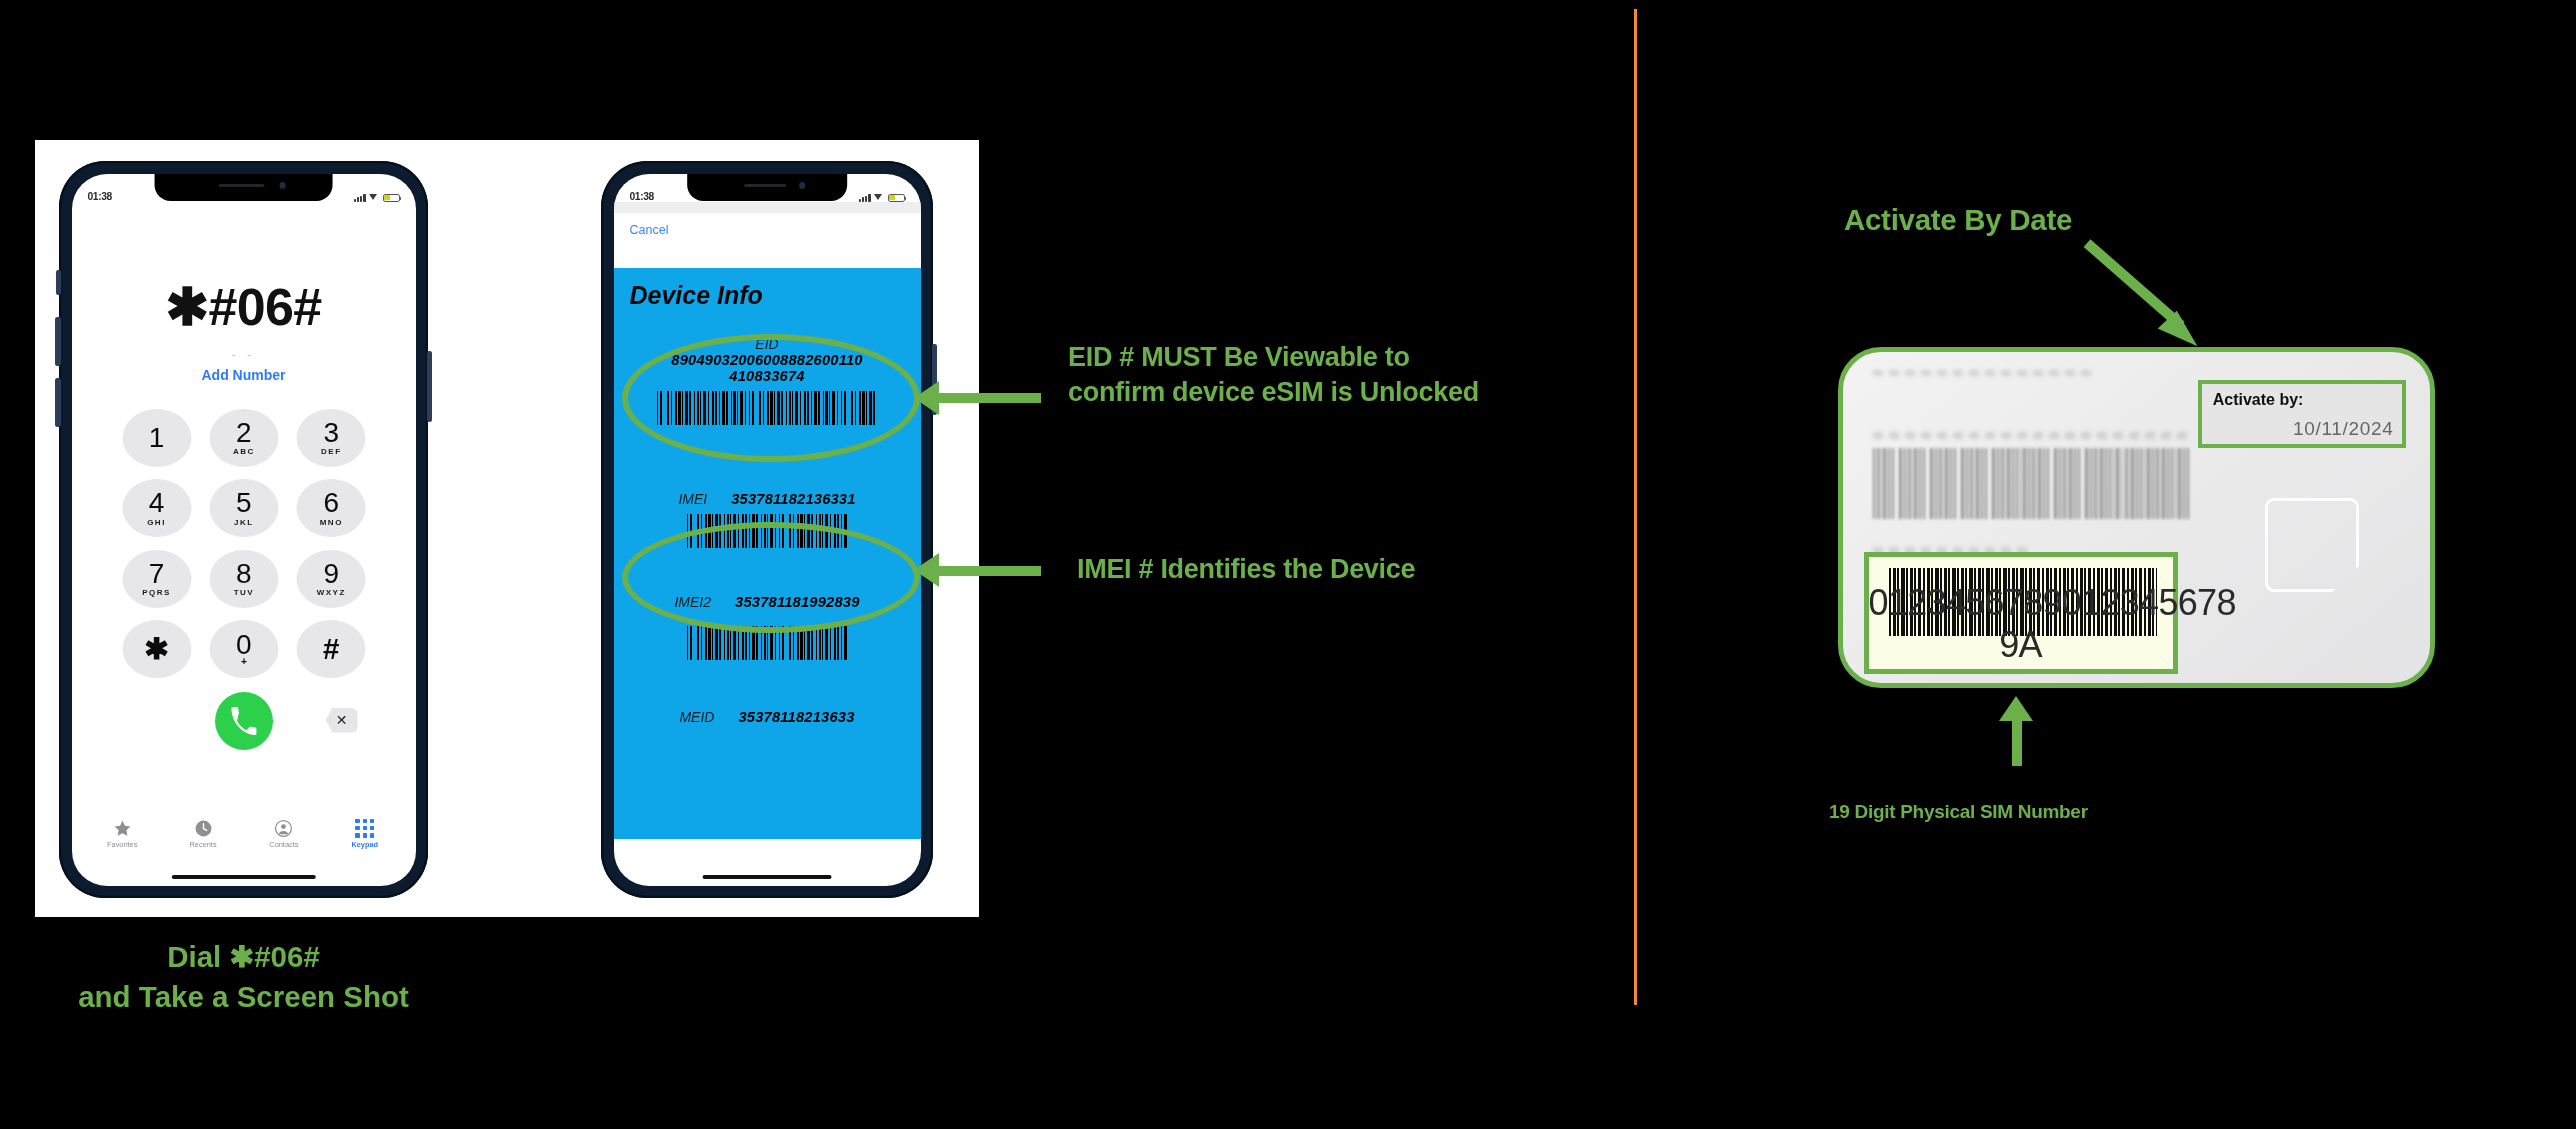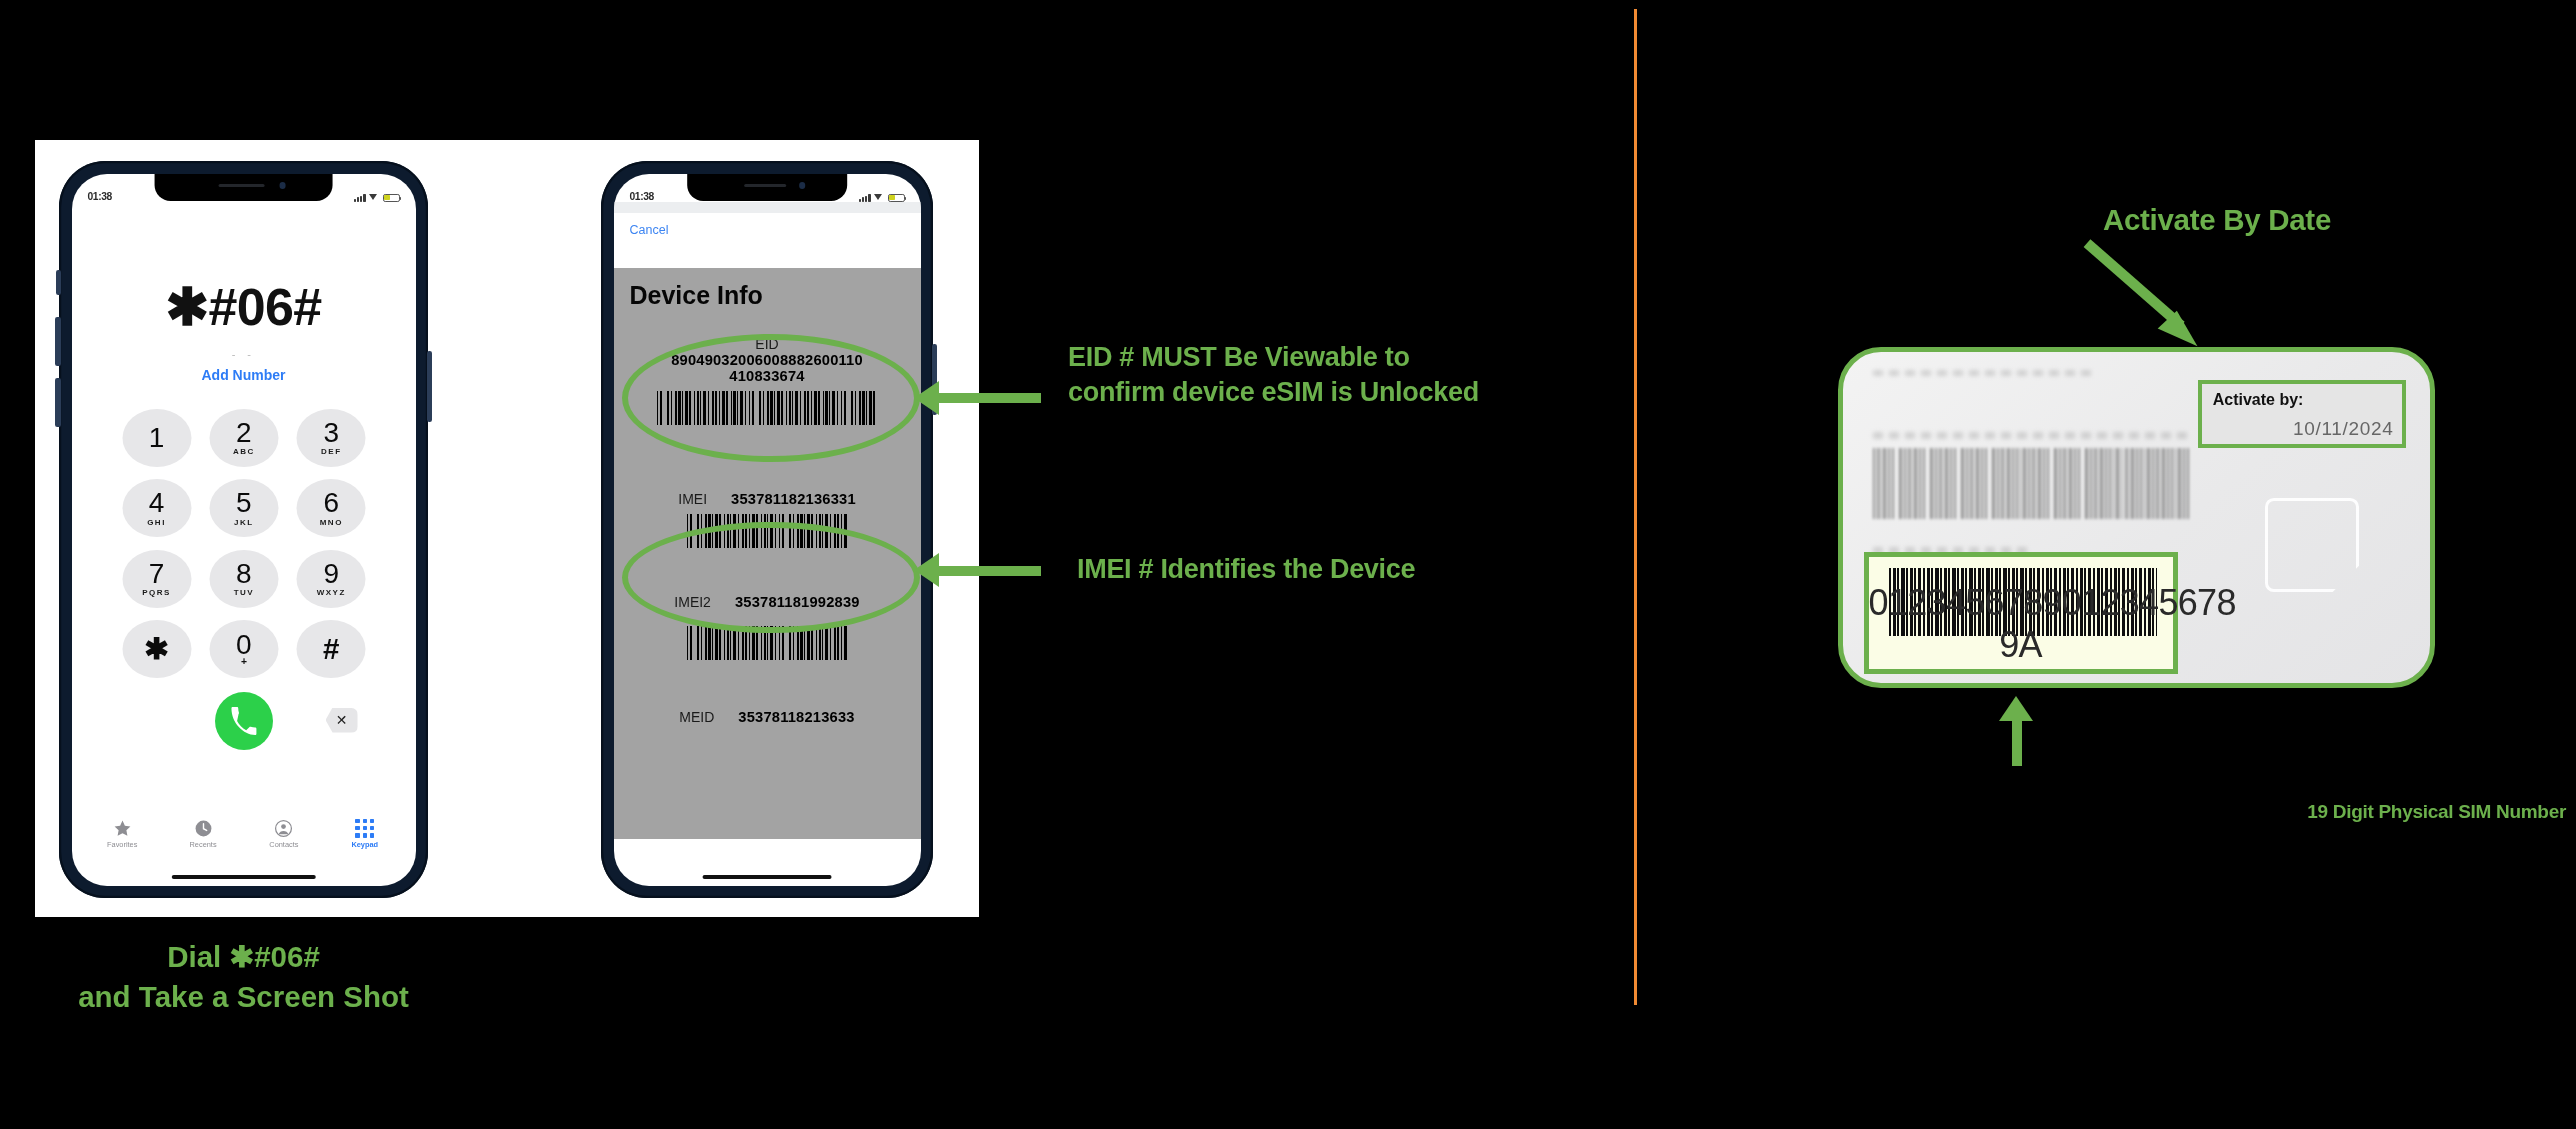--- a/index.html
+++ b/index.html
@@ -138,21 +138,22 @@
     position:absolute; bottom: 6.6px; left:50%; transform: translateX(-50%);
     width: 42%; height: 3.7px; background:#111; border-radius:2.2px;
   }
 
   
   #phone2 { left: 601px; top: 161px; width: 332px; height: 737px; }
   .di-topbar { position:absolute; top: 28px; left:0; right:0; height: 11.8px; background:#eceef0; }
   .di-cancel { position:absolute; top: 49px; left: 16px; font-size: 12.5px; color:#3d85f2; filter: blur(0.4px); }
   .di-sheet {
     position:absolute; top: 94px; left: 0; right: 0; bottom: 47px;
-    background: #a3a3a3;
+    background: #0ea5e9;
+    font-style: italic;
   }
   .di-title { position:absolute; top: 13.3px; left: 16px; font-size: 25px; font-weight: 700; color:#060606; }
   .di-block { position:absolute; left:0; right:0; text-align:center; }
   .di-lbl { font-size: 14px; color:#1a1a1a; font-weight: 400; }
   .di-val { font-size: 14.7px; color:#000; font-weight: 800; letter-spacing: 0.2px; }
   .di-inline { display:flex; align-items:baseline; justify-content:center; gap: 24px; }
   .barcode {
     height: 34px; margin: 7.4px auto 0; background-repeat: repeat-x;
     background-image: repeating-linear-gradient(to right,
       #000 0 1.5px, transparent 1.5px 2.9px, #000 2.9px 5.2px, transparent 5.2px 6.6px,
@@ -176,21 +177,21 @@
     border-left: 17.7px solid transparent; border-right: 17.7px solid transparent;
     border-bottom: 25px solid #6CB04C;
   }
   .arrow-vert { position: absolute; background:#6CB04C; width: 9.6px; }
 
   .ann {
     position: absolute; color: #6CB04C; font-weight: 700;
     font-size: 27px; line-height: 1.28; letter-spacing: -0.3px;
     font-family: "Liberation Sans", sans-serif;
   }
-  .ann.center { text-align: right; }
+  .ann.center { text-align: left; }
 
   
   .simcard {
     position: absolute; left: 1838px; top: 347px; width: 597px; height: 341px;
     background: linear-gradient(140deg, #f3f3f3 0%, #e9e9ea 55%, #e4e4e6 100%);
     border: 5.2px solid #6CB04C; border-radius: 43px;
   }
   .sim-barcode-blur {
     position: absolute; filter: blur(1.6px); opacity: .62;
     background-repeat: repeat-x;

